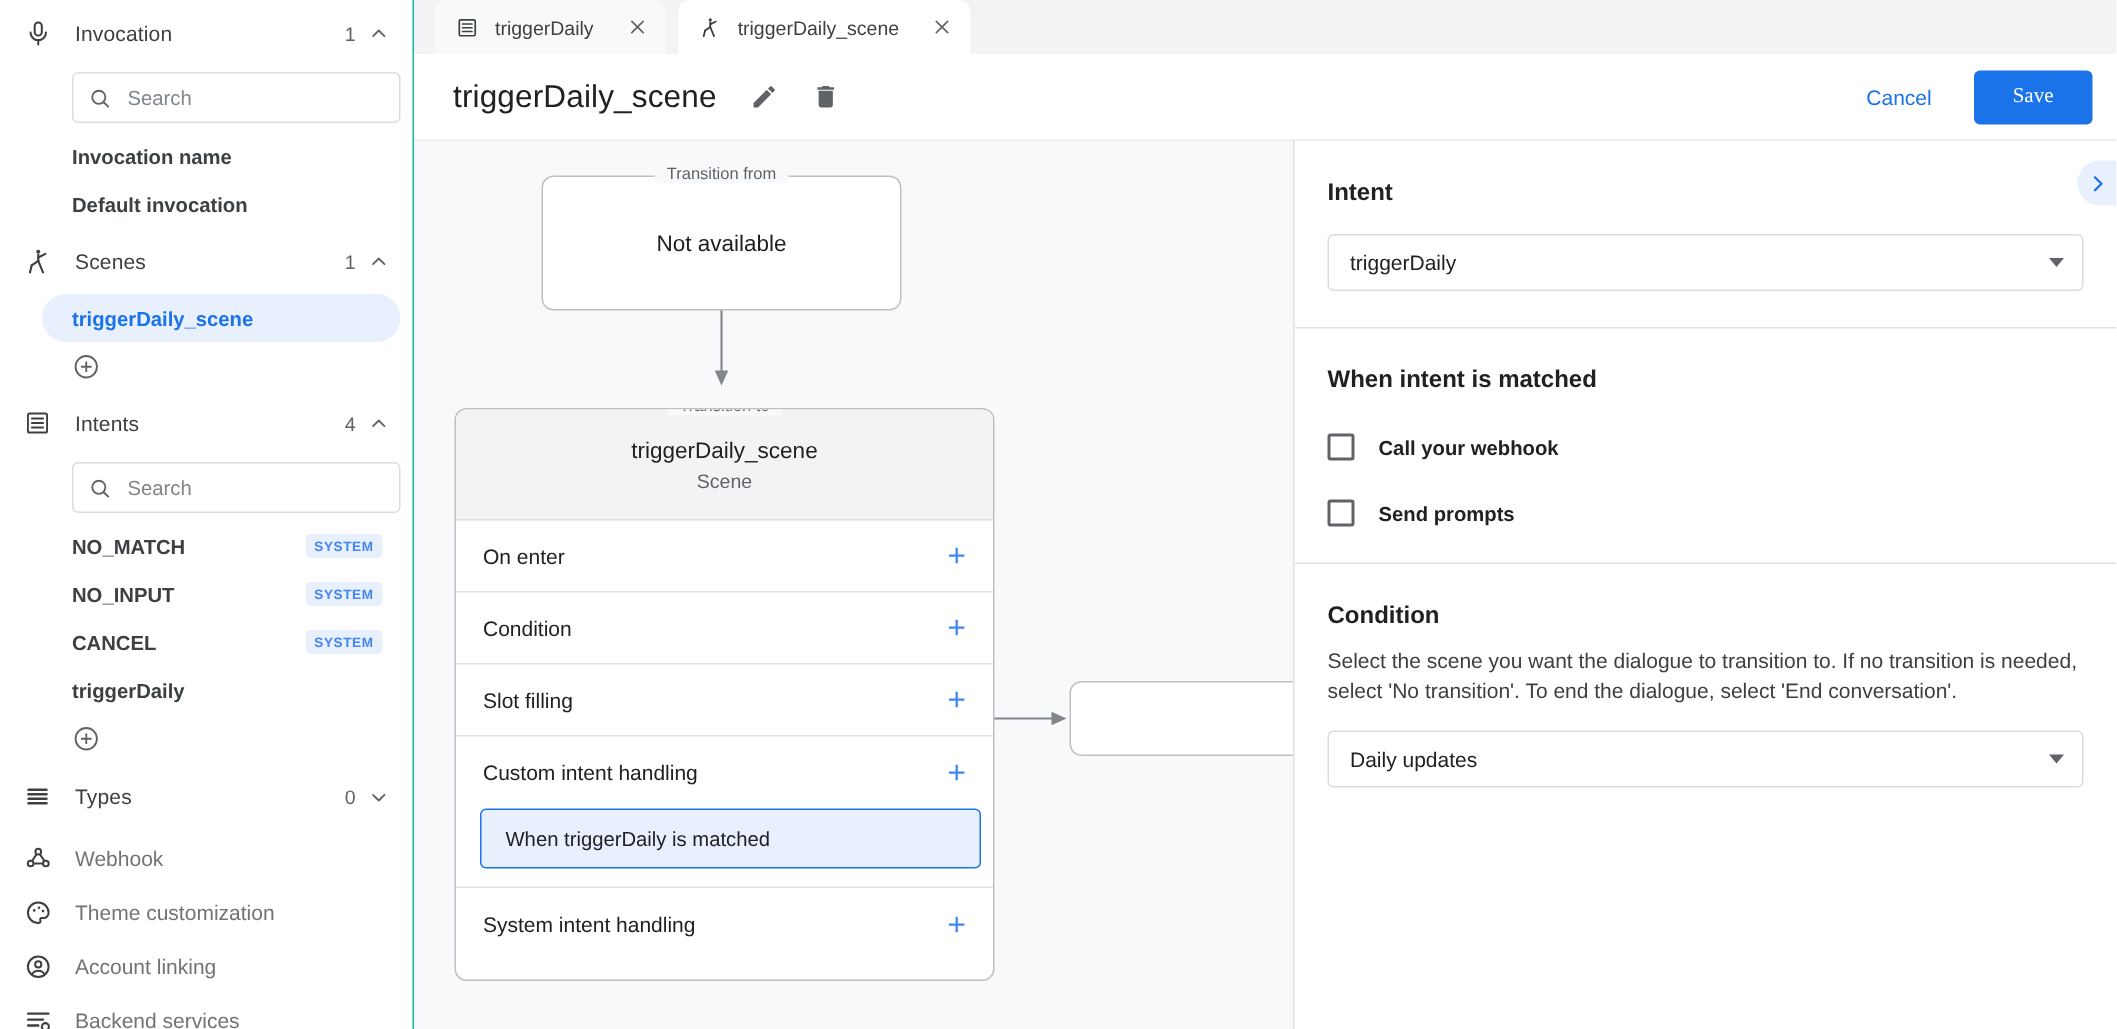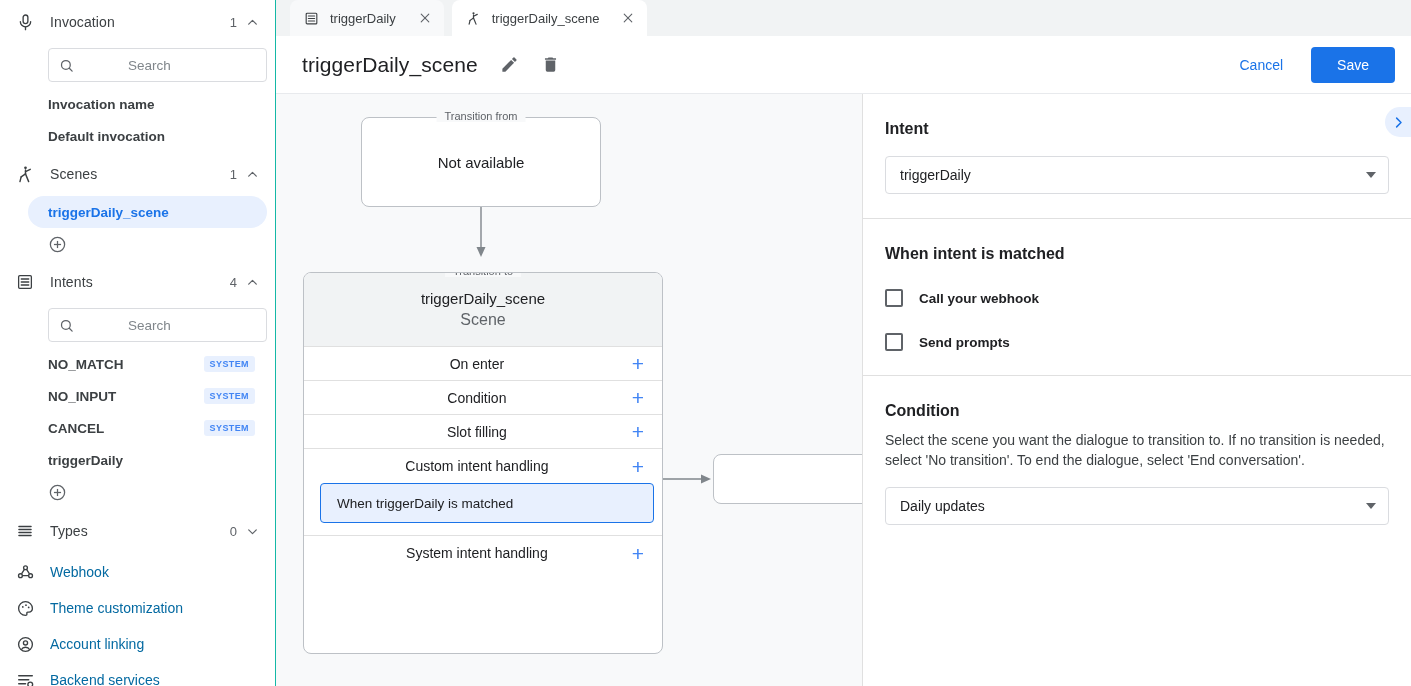--- a/index.html
+++ b/index.html
@@ -49,21 +49,20 @@
     display: flex; align-items: center; justify-content: center;
   }
   .search-box {
     margin: 4px 8px 6px 48px;
     height: 34px;
     border: 1px solid #dadce0;
     border-radius: 4px;
     display: flex; align-items: center;
     padding: 0 10px;
     background: #fff;
-    gap: 43px;
   }
   .search-box svg { color: #5f6368; flex: 0 0 auto; }
   .search-box input {
     border: none; outline: none; background: transparent;
     font-family: "Liberation Sans", sans-serif;
     font-size: 13.5px; color: #3c4043;
     margin-left: 9px; width: 100%;
   }
   .search-box input::placeholder { color: #80868b; }
 
@@ -90,21 +89,21 @@
     display: flex; align-items: center;
     height: 32px; padding-left: 48px;
   }
   .add-circle { color: #5f6368; cursor: pointer; display:flex; }
 
   .nav-item-simple {
     display: flex; align-items: center;
     height: 36px; padding: 0 16px 0 14px;
     cursor: pointer;
     font-size: 14px;
-    color: #0369a1;
+    color: #737373;
   }
 
   
   .main { flex: 1 1 auto; position: relative; height: 686px; background: #fff; }
 
   .tabbar {
     height: 36px;
     background: #f1f3f4;
     display: flex; align-items: flex-end;
     padding-left: 14px;
@@ -151,39 +150,38 @@
     color: #1a73e8; font-size: 14px; font-weight: 500;
     padding: 9px 14px; border-radius: 4px; cursor: pointer;
     background: transparent; border: none;
     font-family: "Liberation Sans", sans-serif;
   }
   .btn-primary {
     background: #1a73e8; color: #fff;
     font-size: 14px; font-weight: 500;
     padding: 0 26px; height: 36px; border: none; border-radius: 4px;
     margin-left: 14px; cursor: pointer;
-    font-family: Liberation Sans, sans-serif;
+    font-family: Liberation Serif, serif;
   }
 
   .body-area { display: flex; height: calc(686px - 36px - 58px); }
 
   
   .canvas {
     flex: 1 1 auto;
     background: #f8f9fa;
     position: relative;
     overflow: hidden;
   }
 
   .fieldset-node {
     position: absolute;
     border: 1px solid #bdc1c6;
     border-radius: 8px;
     background: #fff;
-    text-align: center;
   }
   .fs-legend {
     position: absolute;
     top: -8px; left: 50%;
     transform: translateX(-50%);
     background: #f8f9fa;
     padding: 0 8px;
     font-size: 11px;
     color: #5f6368;
     white-space: nowrap;
@@ -200,23 +198,23 @@
     background: #fff; overflow: hidden;
   }
   .scene-head {
     background: #f1f3f4;
     height: 74px;
     display: flex; flex-direction: column;
     align-items: center; justify-content: center;
     border-bottom: 1px solid #e0e0e0;
   }
   .scene-head .nm { font-size: 15px; color: #202124; }
-  .scene-head .sub { font-size: 16px; color: #5f6368; margin-top: 4px; }
+  .scene-head .sub { font-size: 13px; color: #5f6368; margin-top: 4px; }
   .section-row {
-    height: 34px;
+    height: 48px;
     display: flex; align-items: center;
     padding: 0 18px 0 18px;
     border-bottom: 1px solid #e0e0e0;
     font-size: 14px;
     color: #202124;
   }
   .section-row.last { border-bottom: none; }
   .section-row .lbl { flex: 1 1 auto; }
   .plus { color: #4285f4; font-size: 21px; line-height: 1; cursor: pointer; font-weight: 300; }
   .handler-wrap {

